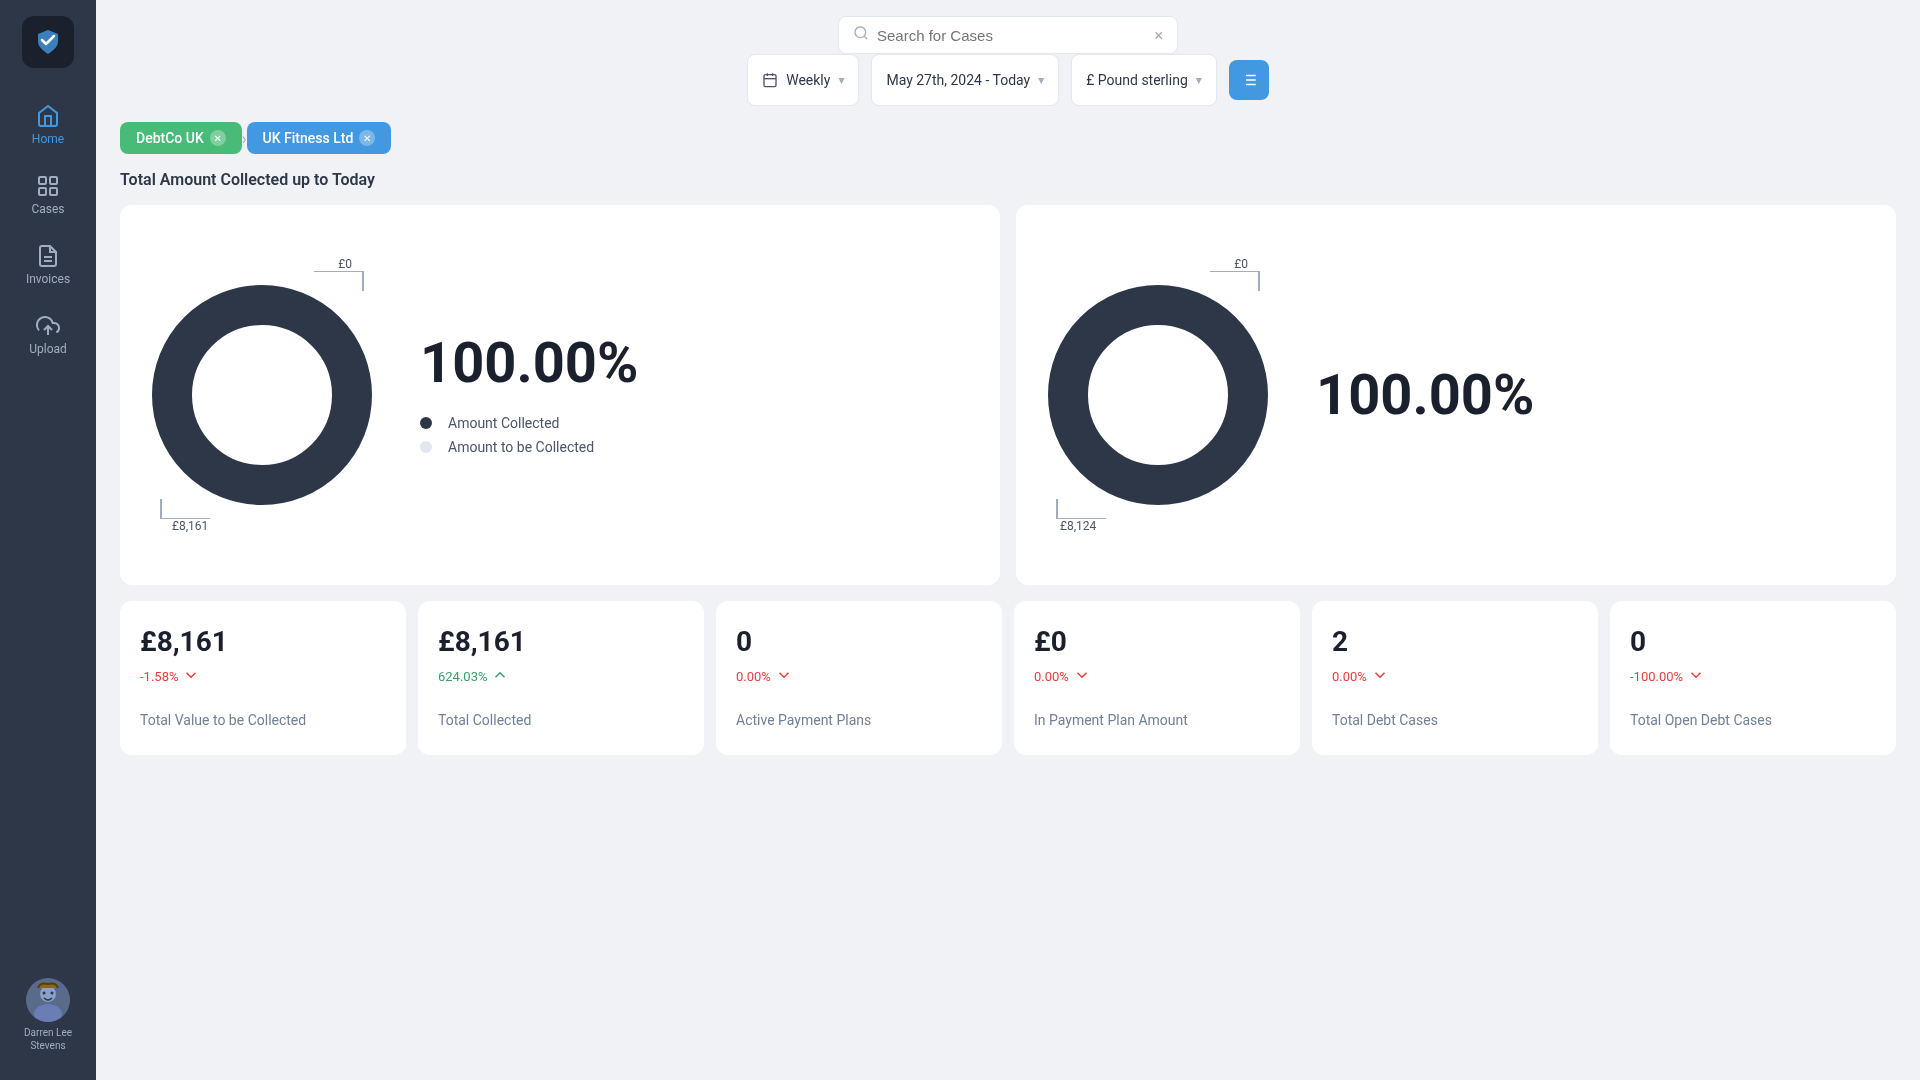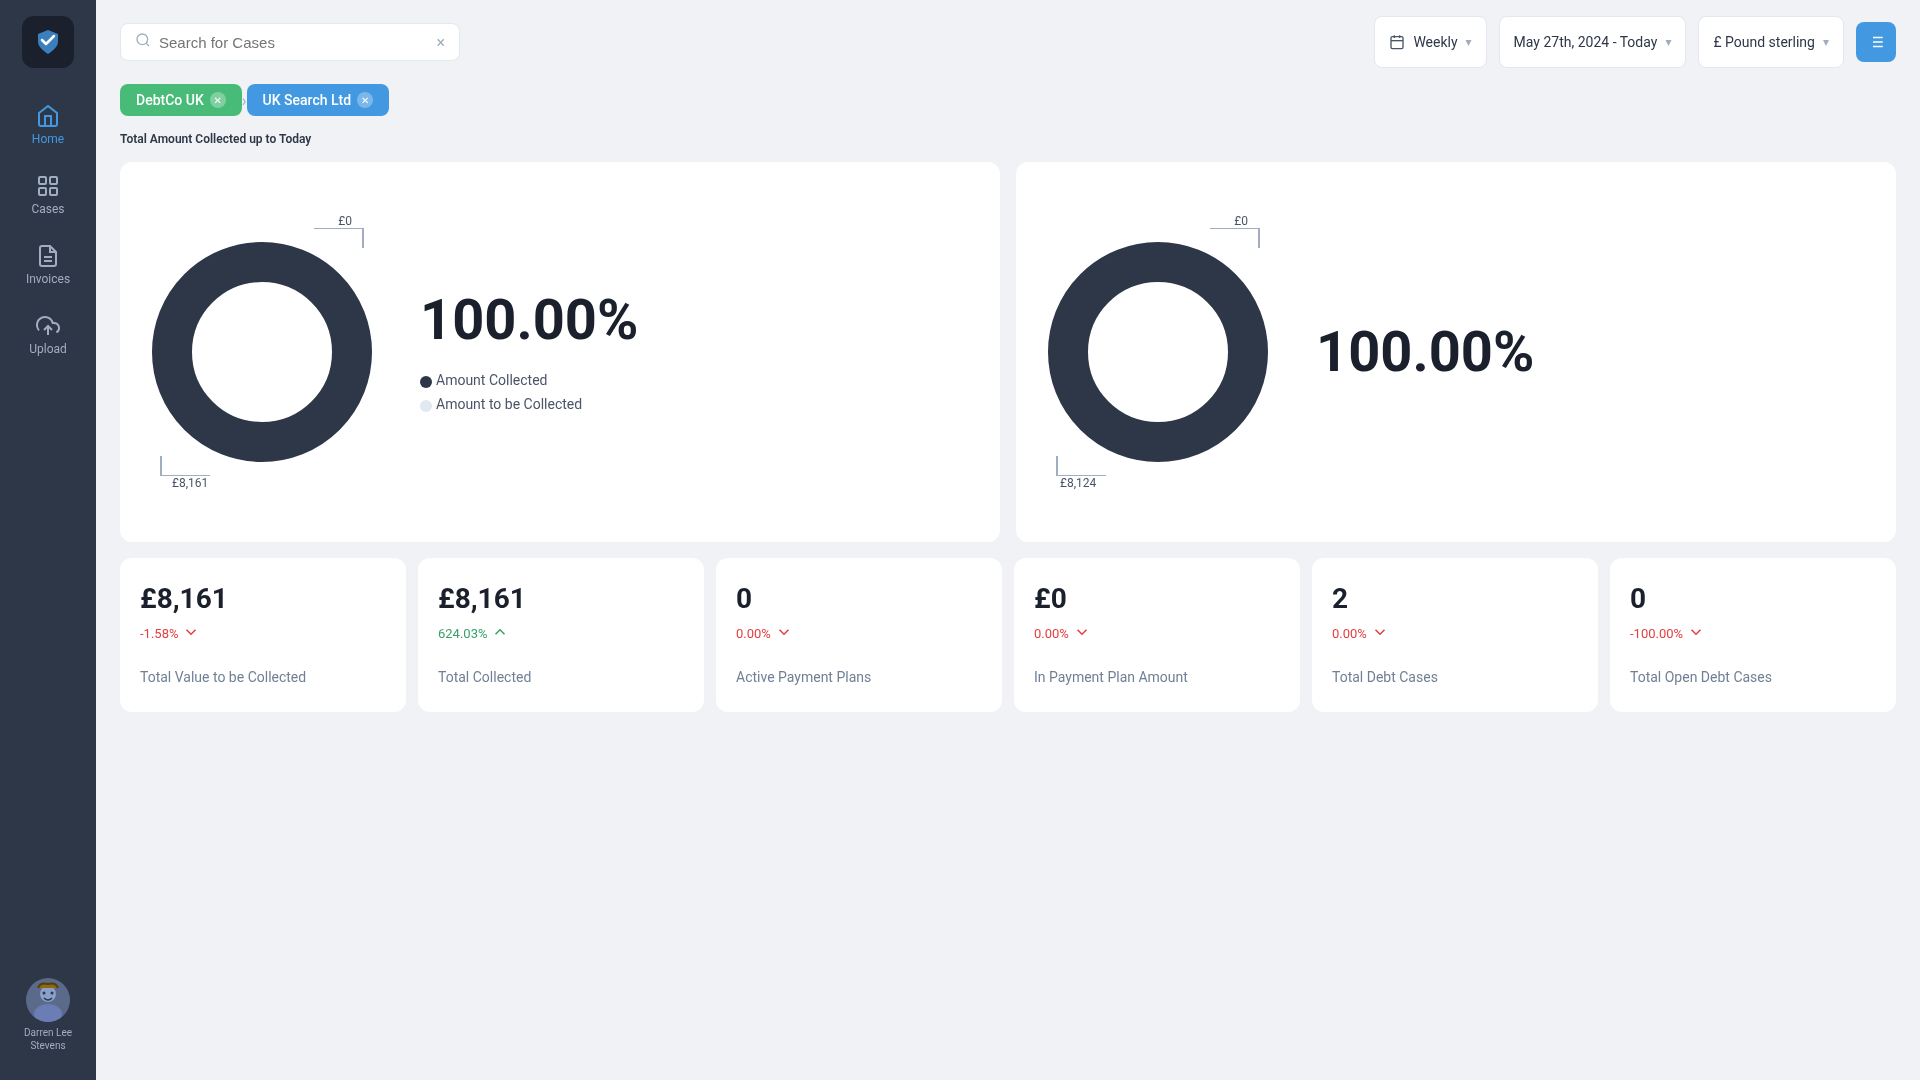--- a/index.html
+++ b/index.html
@@ -83,20 +83,21 @@
       overflow: hidden;
     }
 
     
     .topbar {
       background: #f0f2f5;
       padding: 16px 24px;
       display: flex;
       align-items: center;
       justify-content: space-between;
+      flex-direction: column;
     }
     .search-box {
       background: white;
       border: 1px solid #e2e8f0;
       border-radius: 8px;
       display: flex;
       align-items: center;
       padding: 8px 14px;
       gap: 8px;
       width: 340px;
@@ -185,21 +186,21 @@
       justify-content: center;
       font-size: 10px;
     }
     .breadcrumb-arrow {
       color: #a0aec0;
       font-size: 16px;
     }
 
     
     .section-title {
-      font-size: 12px;
+      font-size: 16px;
       font-weight: 600;
       color: #2d3748;
       margin-bottom: 16px;
     }
 
     
     .chart-row {
       display: grid;
       grid-template-columns: 1fr 1fr;
       gap: 16px;
@@ -239,22 +240,22 @@
       color: #1a202c;
       line-height: 1;
     }
     .chart-legend {
       display: flex;
       flex-direction: column;
       gap: 8px;
     }
     .legend-item {
       display: flex;
-      align-items: flex-end;
-      gap: 4px;
+      align-items: center;
+      gap: 16px;
       font-size: 14px;
       color: #4a5568;
     }
     .legend-dot {
       width: 12px;
       height: 12px;
       border-radius: 50%;
       flex-shrink: 0;
     }
     .legend-dot.dark { background: #2d3748; }
@@ -408,21 +409,21 @@
 
   <div class="page-content">
 
     <div class="client-tabs">
       <div class="client-tab inactive">
         <span>DebtCo UK</span>
         <div class="close-dot">✕</div>
       </div>
       <span class="breadcrumb-arrow">›</span>
       <div class="client-tab active">
-        <span>UK Search Ltd</span>
+        <span>UK Fitness Ltd</span>
         <div class="close-dot">✕</div>
       </div>
     </div>
 
     <div class="section-title">Total Amount Collected up to Today</div>
 
     <div class="chart-row">
 
       <div class="chart-card">
         <div class="donut-wrapper">

